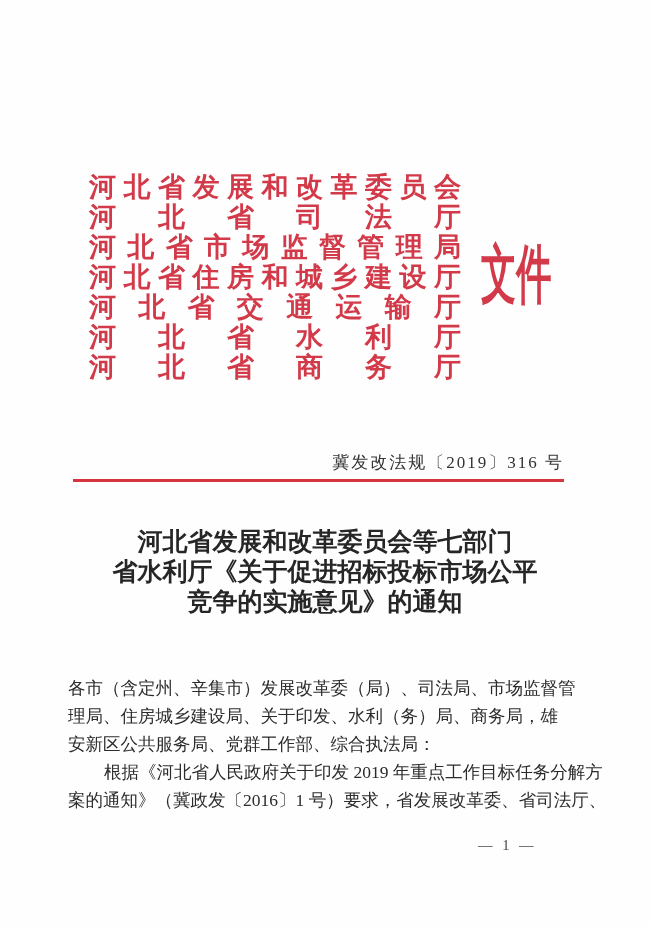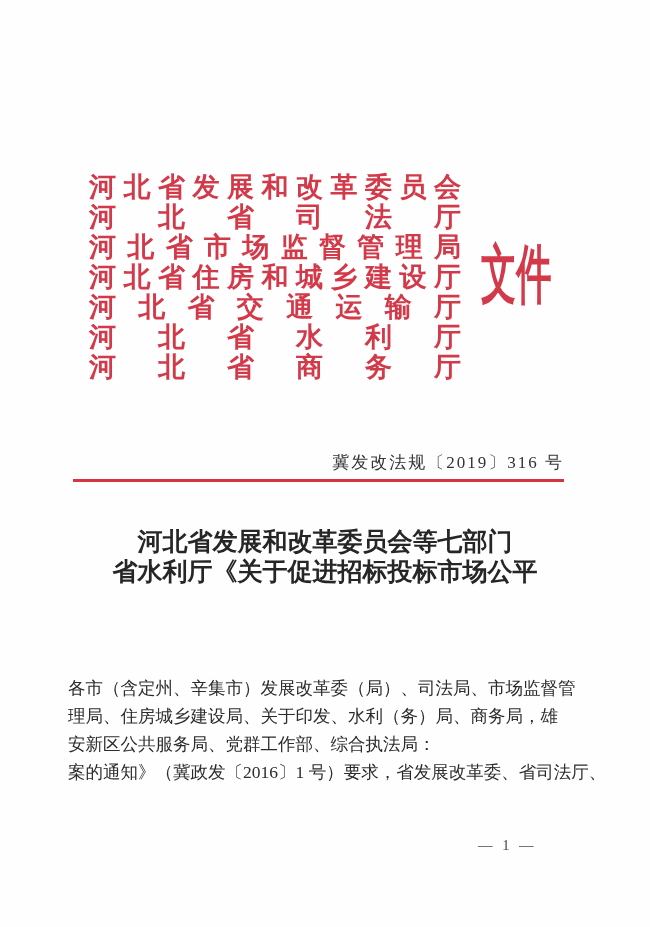--- a/index.html
+++ b/index.html
@@ -193,24 +193,26 @@
 
   <div class="doc-label">文件</div>
 
   <div class="ref-number">冀发改法规〔2019〕316 号</div>
 
   <div class="red-divider"></div>
 
   <div class="doc-title">
     <div class="doc-title-line">河北省发展和改革委员会等七部门</div>
     <div class="doc-title-line">省水利厅《关于促进招标投标市场公平</div>
+    <div class="doc-title-line">竞争的实施意见》的通知</div>
   </div>
 
   <div class="doc-body">
     <div class="body-line">各市（含定州、辛集市）发展改革委（局）、司法局、市场监督管</div>
     <div class="body-line">理局、住房城乡建设局、关于印发、水利（务）局、商务局，雄</div>
     <div class="body-line">安新区公共服务局、党群工作部、综合执法局：</div>
+    <div class="body-line indent">根据《河北省人民政府关于印发 2019 年重点工作目标任务分解方</div>
     <div class="body-line">案的通知》（冀政发〔2016〕1 号）要求，省发展改革委、省司法厅、</div>
   </div>
 
   <div class="page-number">— 1 —</div>
 
 </div>
 
 </body></html>

